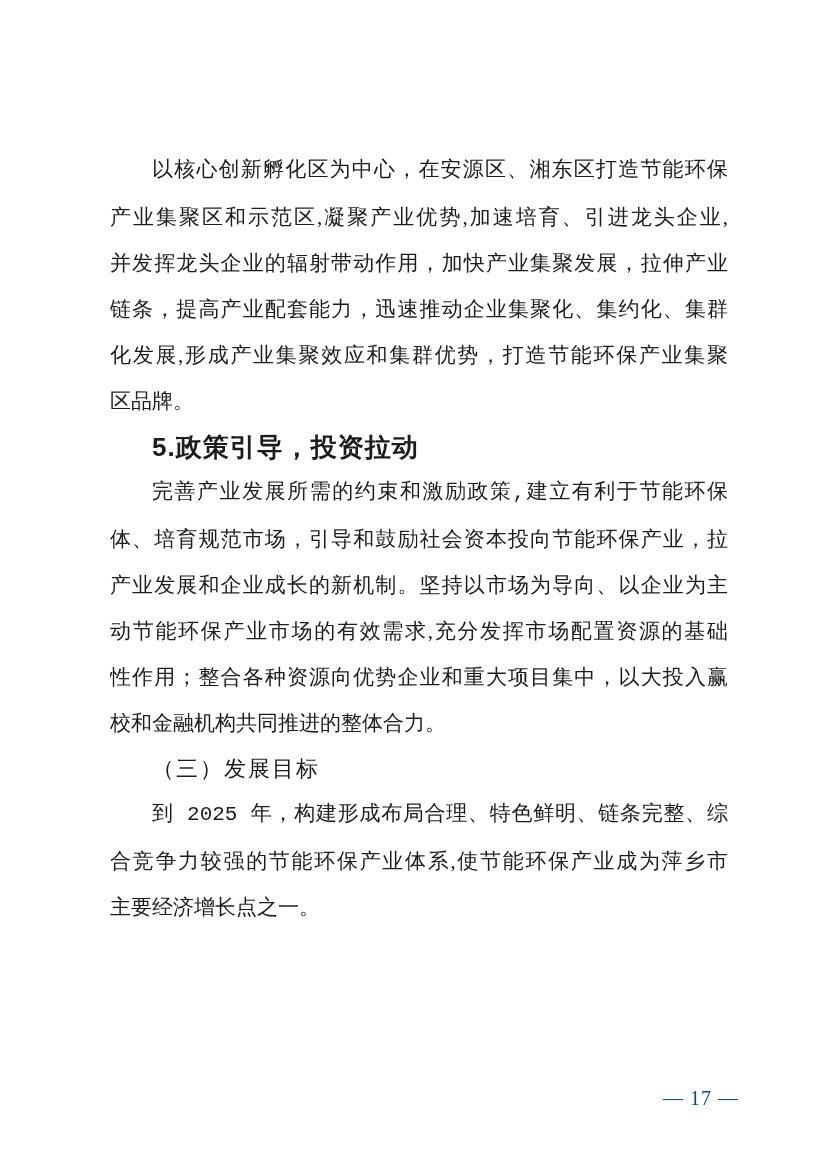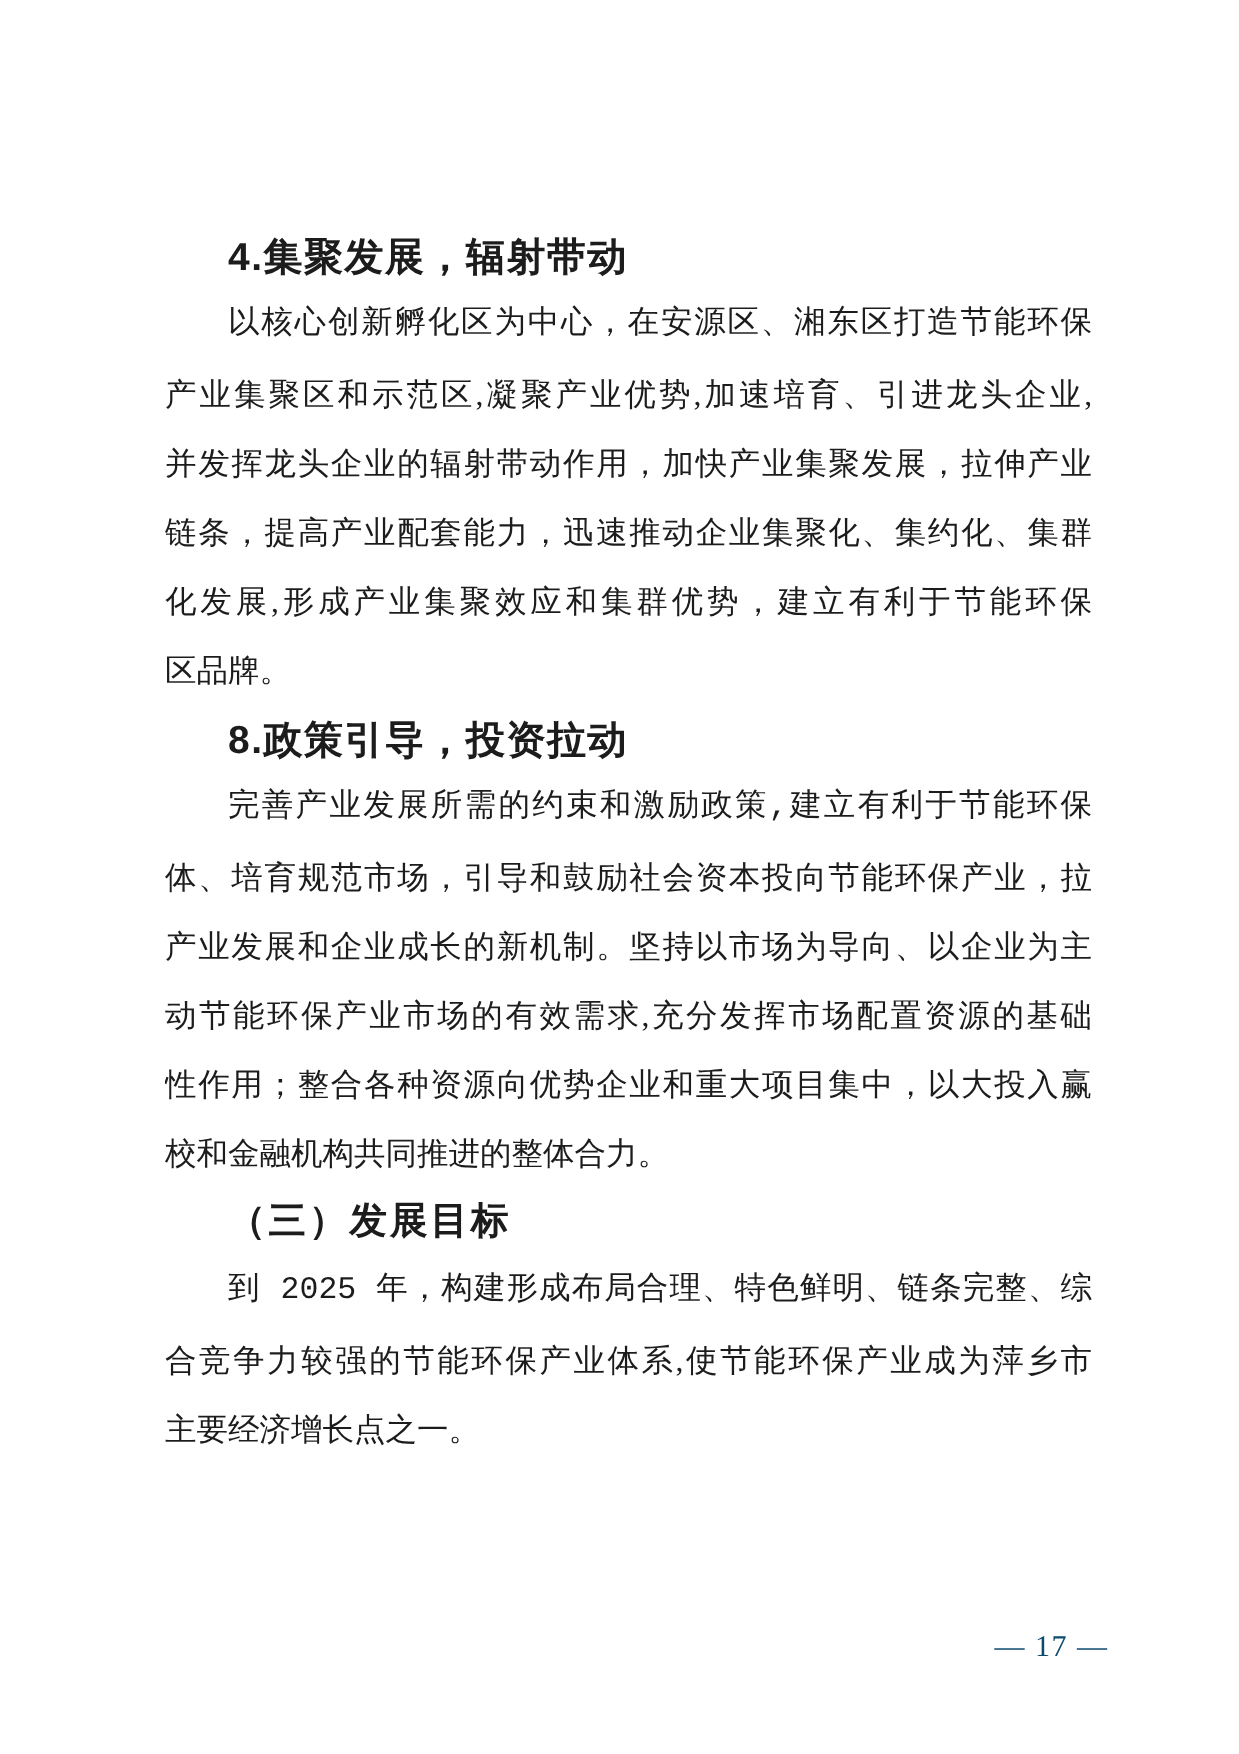--- a/index.html
+++ b/index.html
@@ -51,52 +51,51 @@
     text-align: left;
     overflow: hidden;
   }
   .heading.bold-sans {
     font-size: 26px;
     font-weight: bold;
     font-family: "Liberation Sans", "DejaVu Sans", sans-serif;
     letter-spacing: 1px;
   }
   .heading.regular-serif {
-    font-size: 25px;
-    font-weight: bold;
+    font-size: 22px;
+    font-weight: normal;
     letter-spacing: 2px;
   }
   .footer-pagenum {
     position: absolute;
     top: 1084px;
     right: 87px;
     height: 28px;
     line-height: 28px;
     font-size: 20px;
     color: #0c4a6e;
     letter-spacing: 1px;
   }
 </style>
 </head>
 <body>
 
 <div class="page">
 
   <main class="content">
 
-    <div class="heading bold-sans">4.集聚发展，辐射带动</div>
 
     <div class="line first">以核心创新孵化区为中心，在安源区、湘东区打造节能环保</div>
     <div class="line">产业集聚区和示范区,凝聚产业优势,加速培育、引进龙头企业,</div>
     <div class="line">并发挥龙头企业的辐射带动作用，加快产业集聚发展，拉伸产业</div>
     <div class="line">链条，提高产业配套能力，迅速推动企业集聚化、集约化、集群</div>
-    <div class="line">化发展,形成产业集聚效应和集群优势，建立有利于节能环保</div>
+    <div class="line">化发展,形成产业集聚效应和集群优势，打造节能环保产业集聚</div>
     <div class="line last">区品牌。</div>
 
-    <div class="heading bold-sans">8.政策引导，投资拉动</div>
+    <div class="heading bold-sans">5.政策引导，投资拉动</div>
 
     <div class="line first">完善产业发展所需的约束和激励政策,建立有利于节能环保</div>
     <div class="line">体、培育规范市场，引导和鼓励社会资本投向节能环保产业，拉</div>
     <div class="line">产业发展和企业成长的新机制。坚持以市场为导向、以企业为主</div>
     <div class="line">动节能环保产业市场的有效需求,充分发挥市场配置资源的基础</div>
     <div class="line">性作用；整合各种资源向优势企业和重大项目集中，以大投入赢</div>
     <div class="line last">校和金融机构共同推进的整体合力。</div>
 
     <div class="heading regular-serif">（三）发展目标</div>
 

